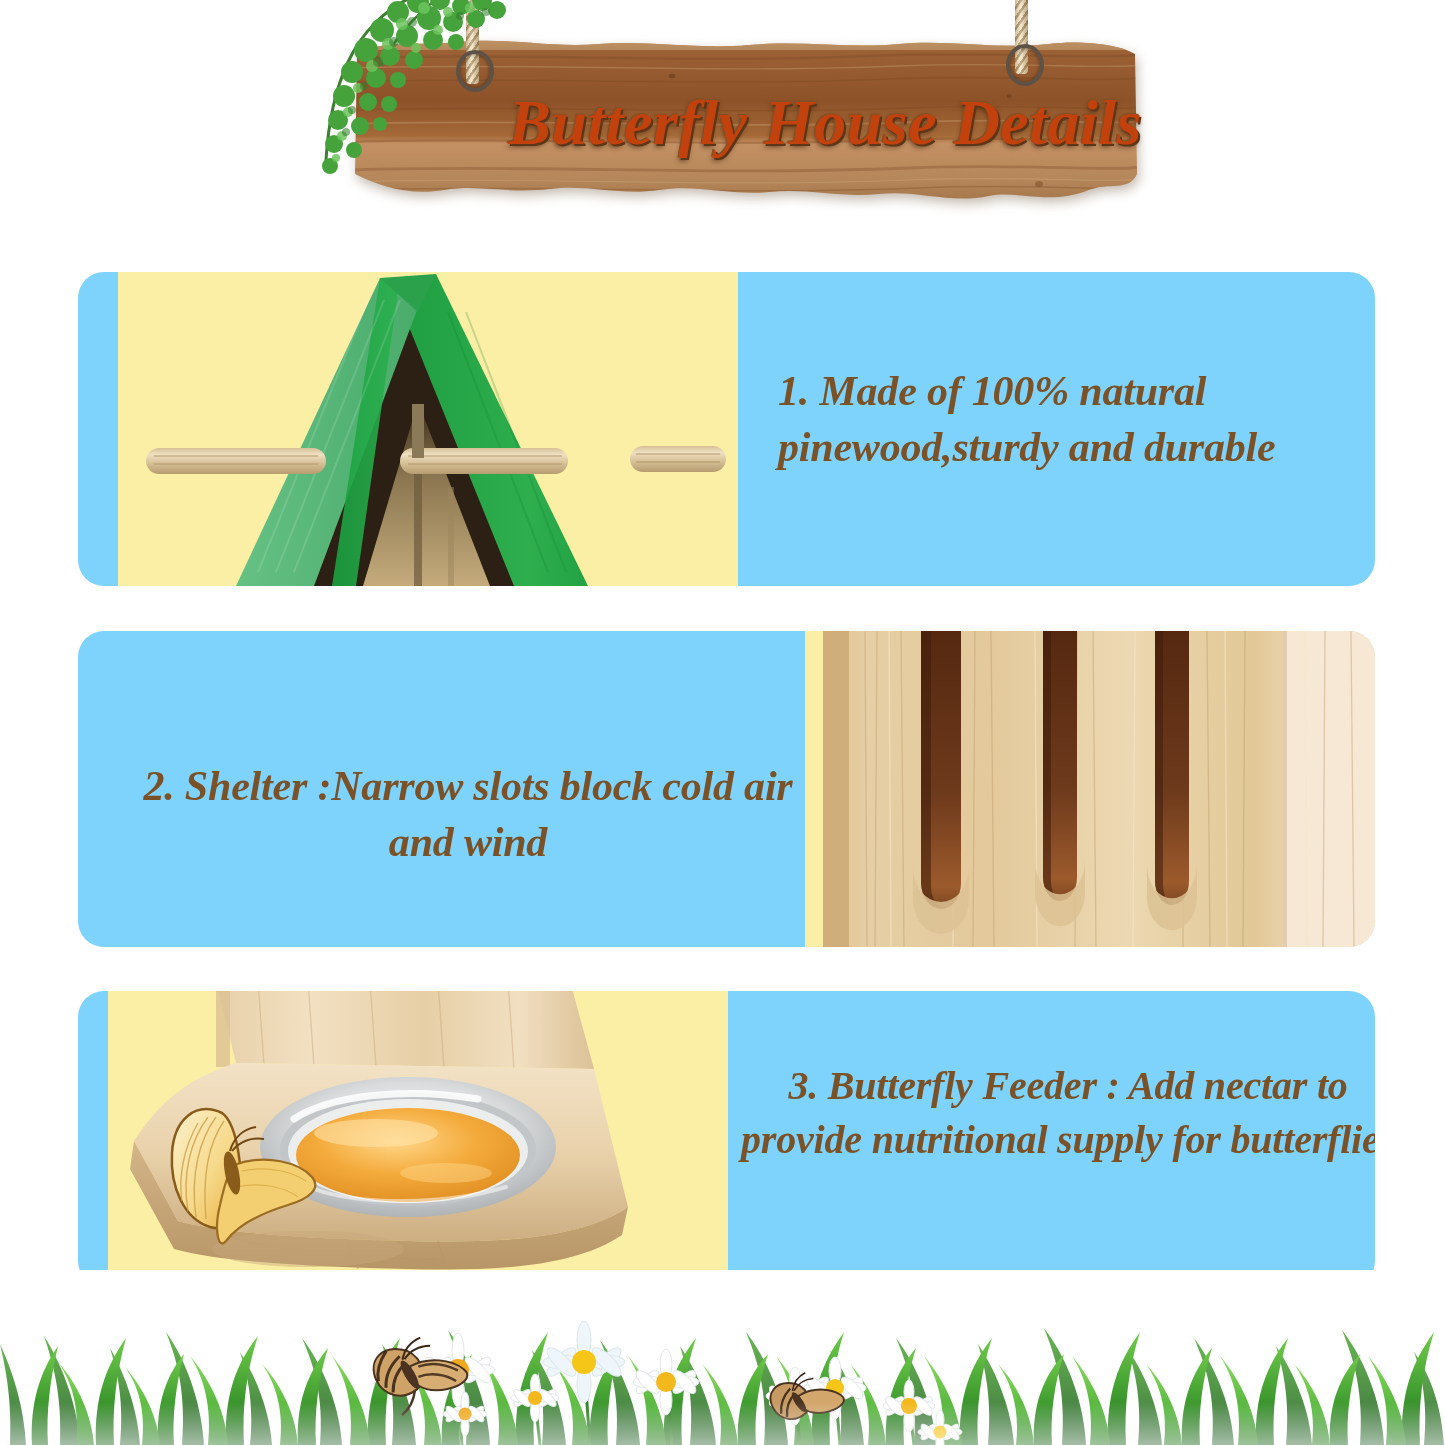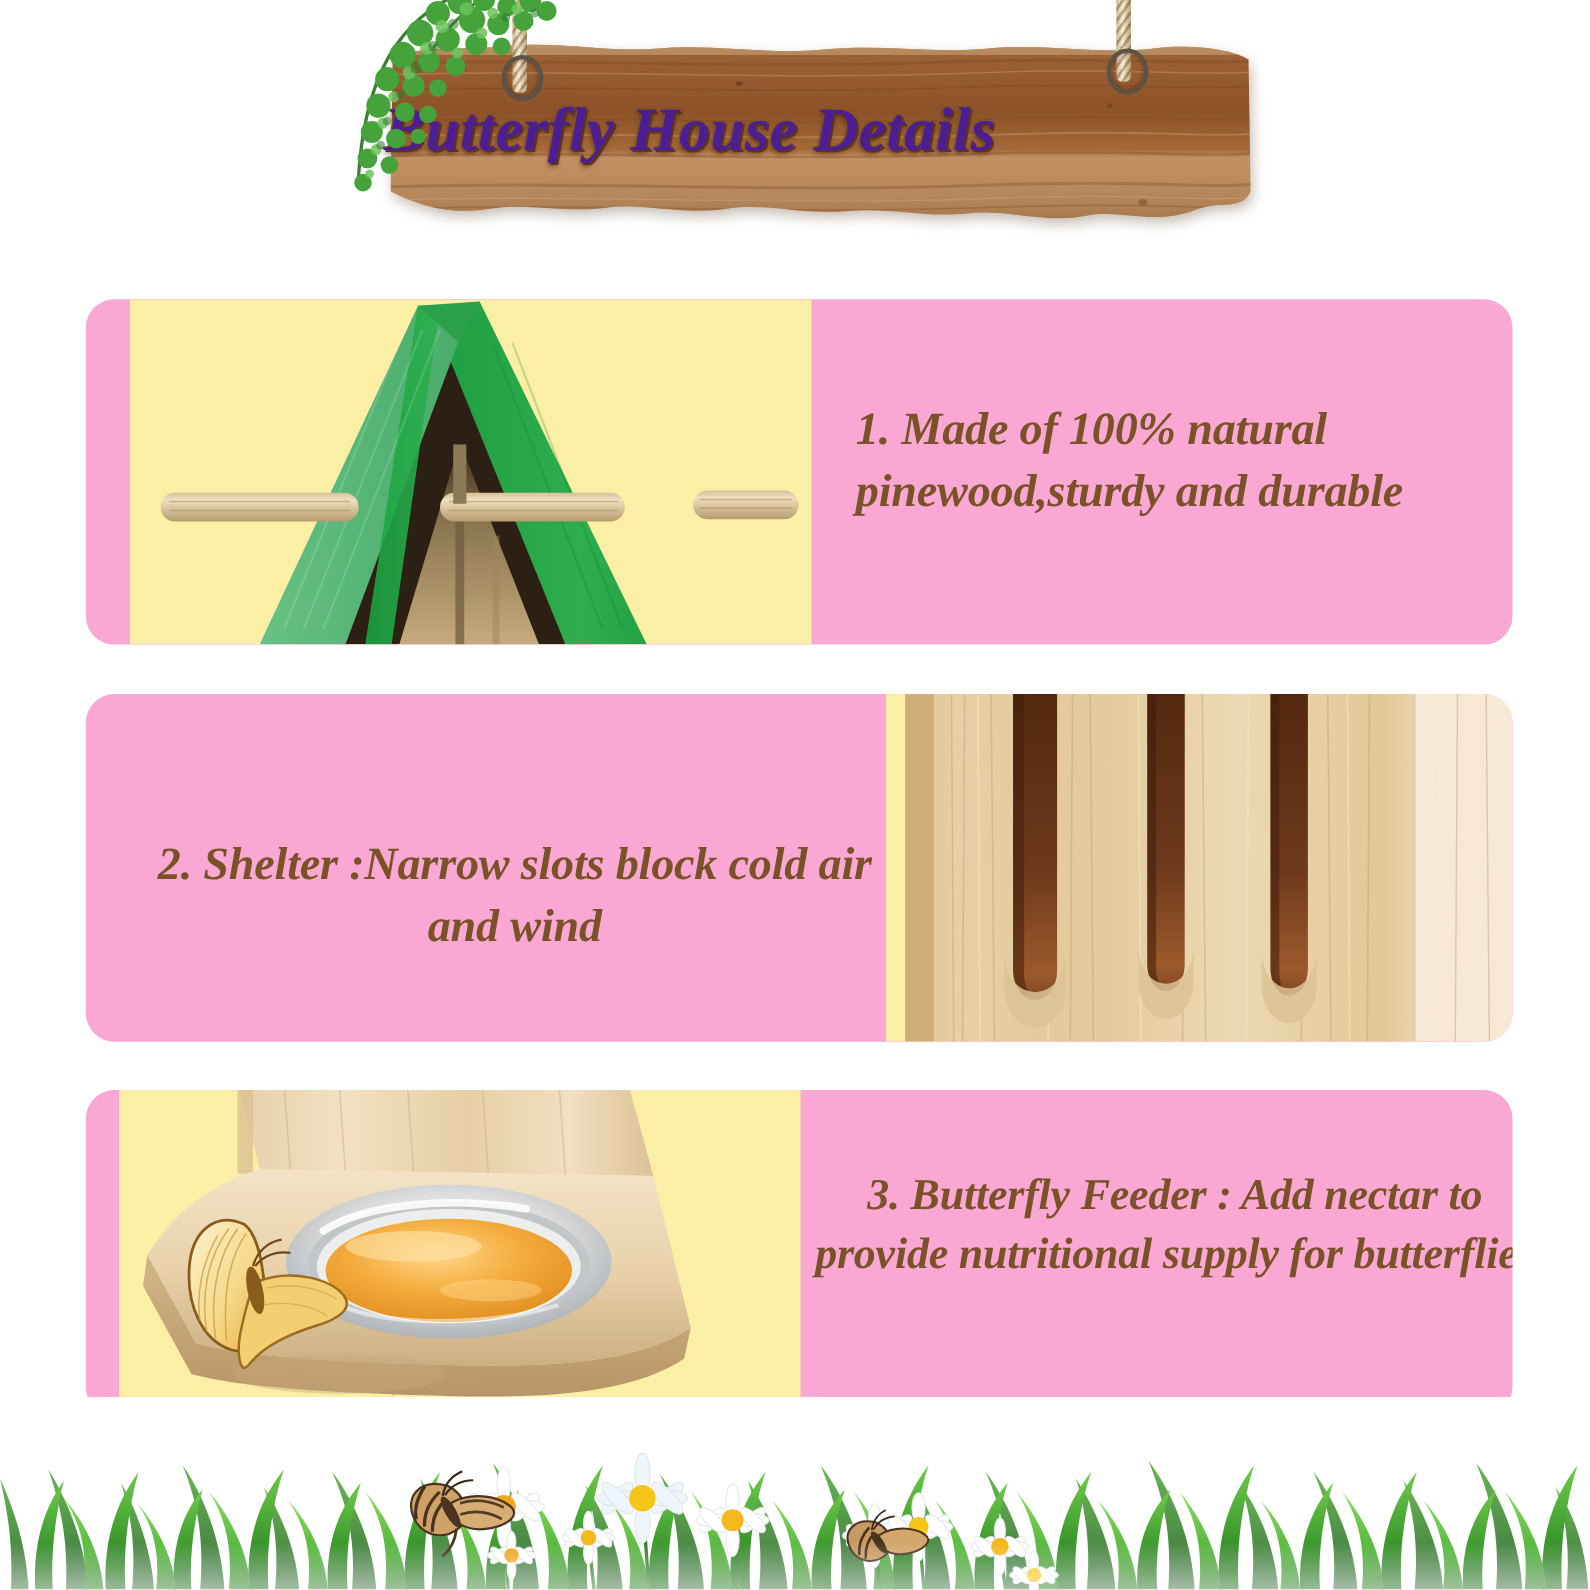--- a/index.html
+++ b/index.html
@@ -60,27 +60,27 @@
     z-index: 2;
     filter: drop-shadow(2px 5px 6px rgba(90,60,30,.35));
   }
   .sign-svg { display:block; width:100%; height:100%; }
 
   .sign-title {
     position: absolute;
     left: 349px;
     top: 86px;
     width: 793px;
-    text-align: left;
+    text-align: right;
     font-family: "Liberation Serif", serif;
     font-style: italic;
     font-weight: bold;
-    font-size: 56px;
+    font-size: 64px;
     letter-spacing: 0.5px;
-    color: #4c1d95;
+    color: #c2410c;
     text-shadow:
        2px 2px 0 #5b3618,
       -1px -1px 0 #7d5228,
        0 3px 5px rgba(60,30,10,.65);
     z-index: 5;
     white-space: nowrap;
   }
 
   
   .ivy {
@@ -89,21 +89,21 @@
     top: -8px;
     width: 230px;
     height: 190px;
     z-index: 6;
     pointer-events: none;
   }
 
   
   .panel {
     position: absolute;
-    background: #f9a8d4;
+    background: #7dd3fc;
     border-radius: 26px;
     overflow: hidden;
   }
   .panel-1 { left: 78px;  top: 272px;  width: 1297px; height: 314px; }
   .panel-2 { left: 78px;  top: 631px;  width: 1297px; height: 316px; }
   .panel-3 { left: 78px;  top: 991px;  width: 1297px; height: 296px; }
 
   .panel-text {
     position: absolute;
     font-family: "Liberation Serif", serif;

